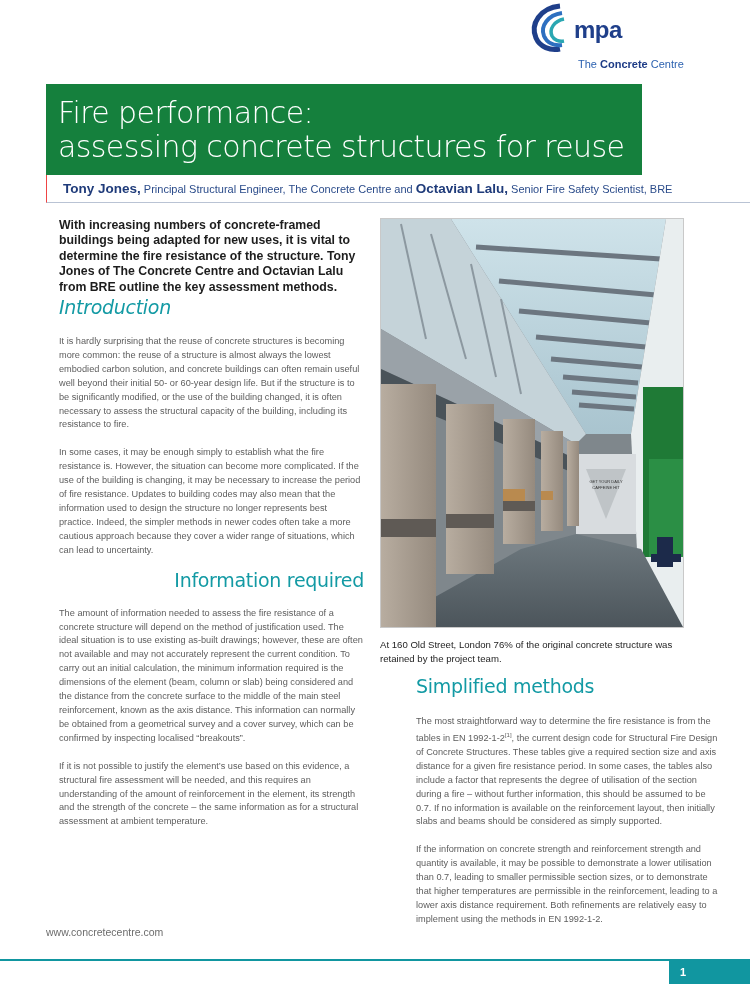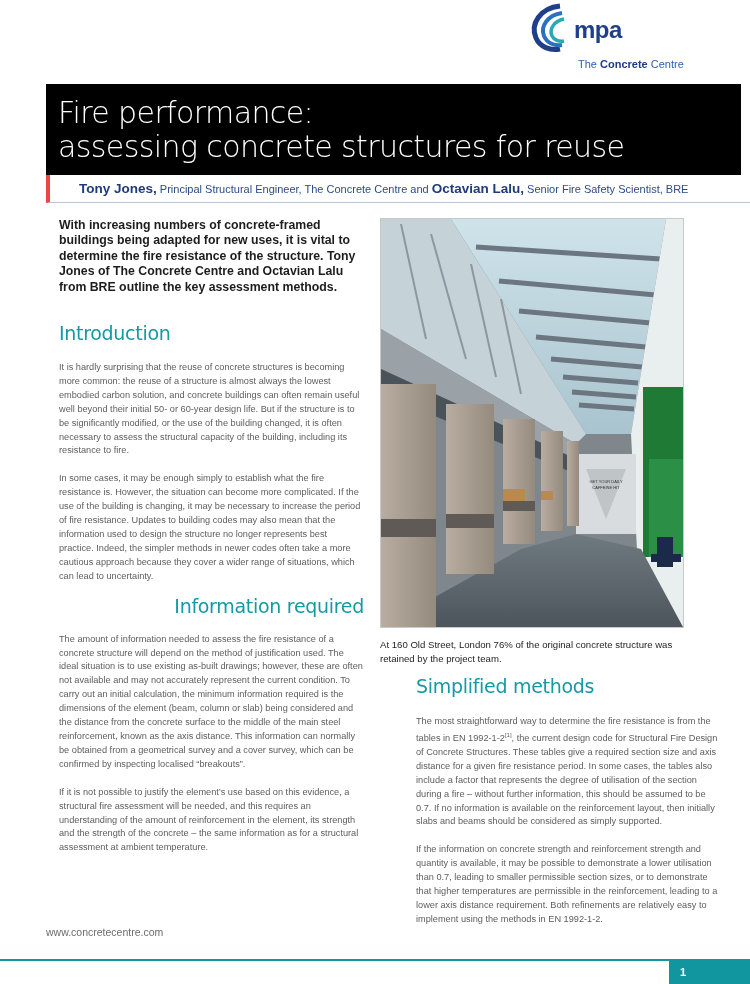--- a/index.html
+++ b/index.html
@@ -7,35 +7,35 @@
     width:750px; height:984px; position:relative; overflow:hidden;
     background:#ffffff;
     font-family:"DejaVu Sans", "Liberation Sans", sans-serif;
     color:#555;
   }
   .logo { position:absolute; left:524px; top:0; width:160px; height:56px; }
   .logo .mpa { position:absolute; left:50px; top:16px; font-family:"Liberation Sans", sans-serif; font-weight:bold; font-size:24px; color:#1f3f8a; letter-spacing:-0.5px; }
   .logo .tcc { position:absolute; left:54px; top:40px; font-family:"Liberation Sans", sans-serif; font-size:11px; color:#2d62b0; white-space:nowrap;margin-top:18px; }
   .logo .tcc b { color:#1d3b86; }
   .banner {
-    position:absolute; left:46px; top:84px; width:695px; height:91px;
-    background:#000000;
+    position:absolute; left:46px; top:84px; width:596px; height:91px;
+    background:#15803d;
   }
   .banner .t1, .banner .t2 {
     position:absolute; left:12px; color:#ffffff;
     font-family:"DejaVu Sans", sans-serif; font-weight:200;
     font-size:30px; line-height:34px; white-space:nowrap; letter-spacing:-0.6px;
   }
   .banner .t1 { top:12px; }
   .banner .t2 { top:46px; }
   .authors {
     position:absolute; left:46px; top:175px; width:704px; height:28px;
-    border-left:4px solid #ef4444; border-bottom:1px solid #b9c3d4;
+    border-left:1px solid #ef4444; border-bottom:1px solid #b9c3d4;
     font-family:"Liberation Sans", sans-serif; font-size:11px; color:#2a4b8a;
-    white-space:nowrap; line-height:28px; padding-left:29px; box-sizing:border-box;
+    white-space:nowrap; line-height:28px; padding-left:16px; box-sizing:border-box;
   }
   .authors .name { font-weight:bold; font-size:13.5px; color:#1f3b7a; }
   .col-left { position:absolute; left:59px; top:218px; width:305px; }
   .col-right { position:absolute; left:380px; width:305px; }
   .standfirst {
     font-family:"Liberation Sans", sans-serif; font-weight:bold;
     font-size:12.3px; line-height:15.4px; color:#1d1d1d; margin:0;
   }
   h2 {
     font-family:"DejaVu Sans", sans-serif; font-weight:normal;
@@ -84,21 +84,21 @@
   <div class="t2">assessing concrete structures for reuse</div>
 </div>
 
 <div class="authors">
   <span class="name">Tony Jones,</span><span> Principal Structural Engineer, The Concrete Centre and </span><span class="name">Octavian Lalu,</span><span> Senior Fire Safety Scientist, BRE</span>
 </div>
 
 <div class="col-left">
   <p class="standfirst">With increasing numbers of concrete-framed buildings being adapted for new uses, it is vital to determine the fire resistance of the structure. Tony Jones of The Concrete Centre and Octavian Lalu from BRE outline the key assessment methods.</p>
 
-  <h2 style="margin-top:26px;">Introduction</h2>
+  <h2 style="font-style:italic;">Introduction</h2>
   <p class="body" style="margin-top:16px;">It is hardly surprising that the reuse of concrete structures is becoming more common: the reuse of a structure is almost always the lowest embodied carbon solution, and concrete buildings can often remain useful well beyond their initial 50- or 60-year design life. But if the structure is to be significantly modified, or the use of the building changed, it is often necessary to assess the structural capacity of the building, including its resistance to fire.</p>
   <p class="body" style="margin-top:14px;">In some cases, it may be enough simply to establish what the fire resistance is. However, the situation can become more complicated. If the use of the building is changing, it may be necessary to increase the period of fire resistance. Updates to building codes may also mean that the information used to design the structure no longer represents best practice. Indeed, the simpler methods in newer codes often take a more cautious approach because they cover a wider range of situations, which can lead to uncertainty.</p>
 
   <h2 style="margin-top:10px;text-align:right;">Information required</h2>
   <p class="body" style="margin-top:15px;">The amount of information needed to assess the fire resistance of a concrete structure will depend on the method of justification used. The ideal situation is to use existing as-built drawings; however, these are often not available and may not accurately represent the current condition. To carry out an initial calculation, the minimum information required is the dimensions of the element (beam, column or slab) being considered and the distance from the concrete surface to the middle of the main steel reinforcement, known as the axis distance. This information can normally be obtained from a geometrical survey and a cover survey, which can be confirmed by inspecting localised “breakouts”.</p>
   <p class="body" style="margin-top:14px;">If it is not possible to justify the element’s use based on this evidence, a structural fire assessment will be needed, and this requires an understanding of the amount of reinforcement in the element, its strength and the strength of the concrete – the same information as for a structural assessment at ambient temperature.</p>
 </div>
 
 <div class="photo">
   <svg width="302" height="408" viewBox="0 0 302 408">

